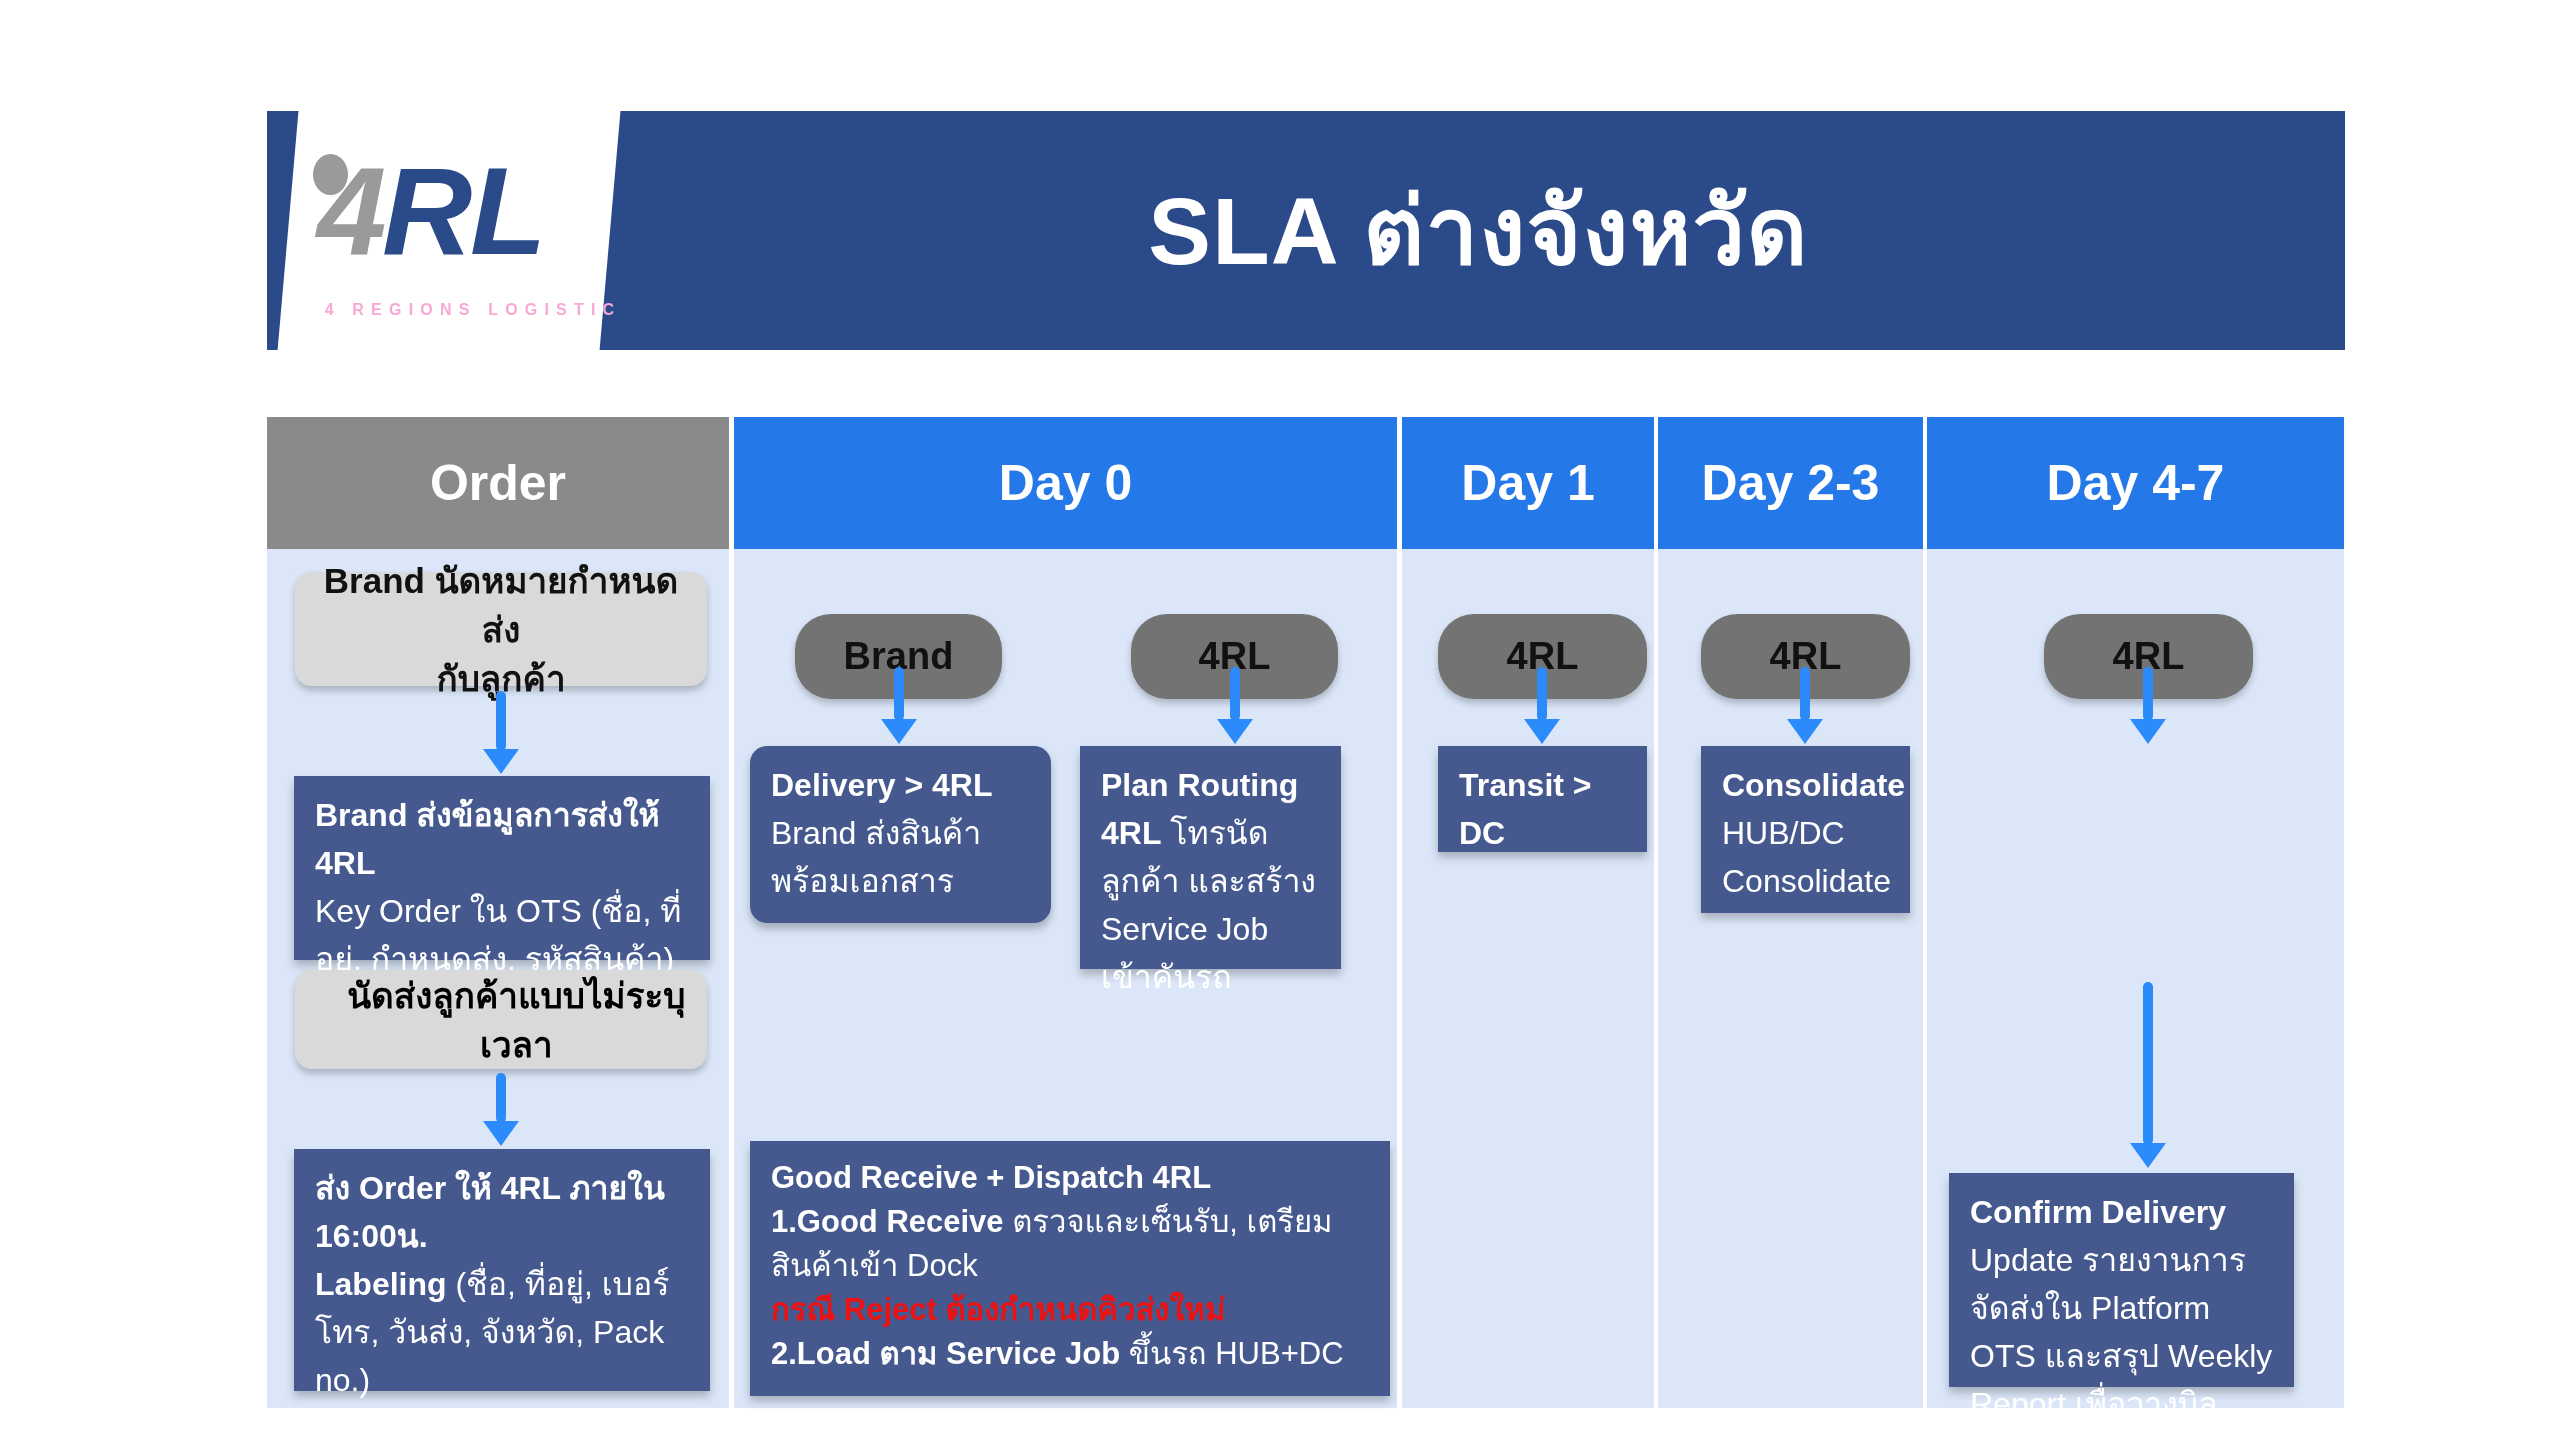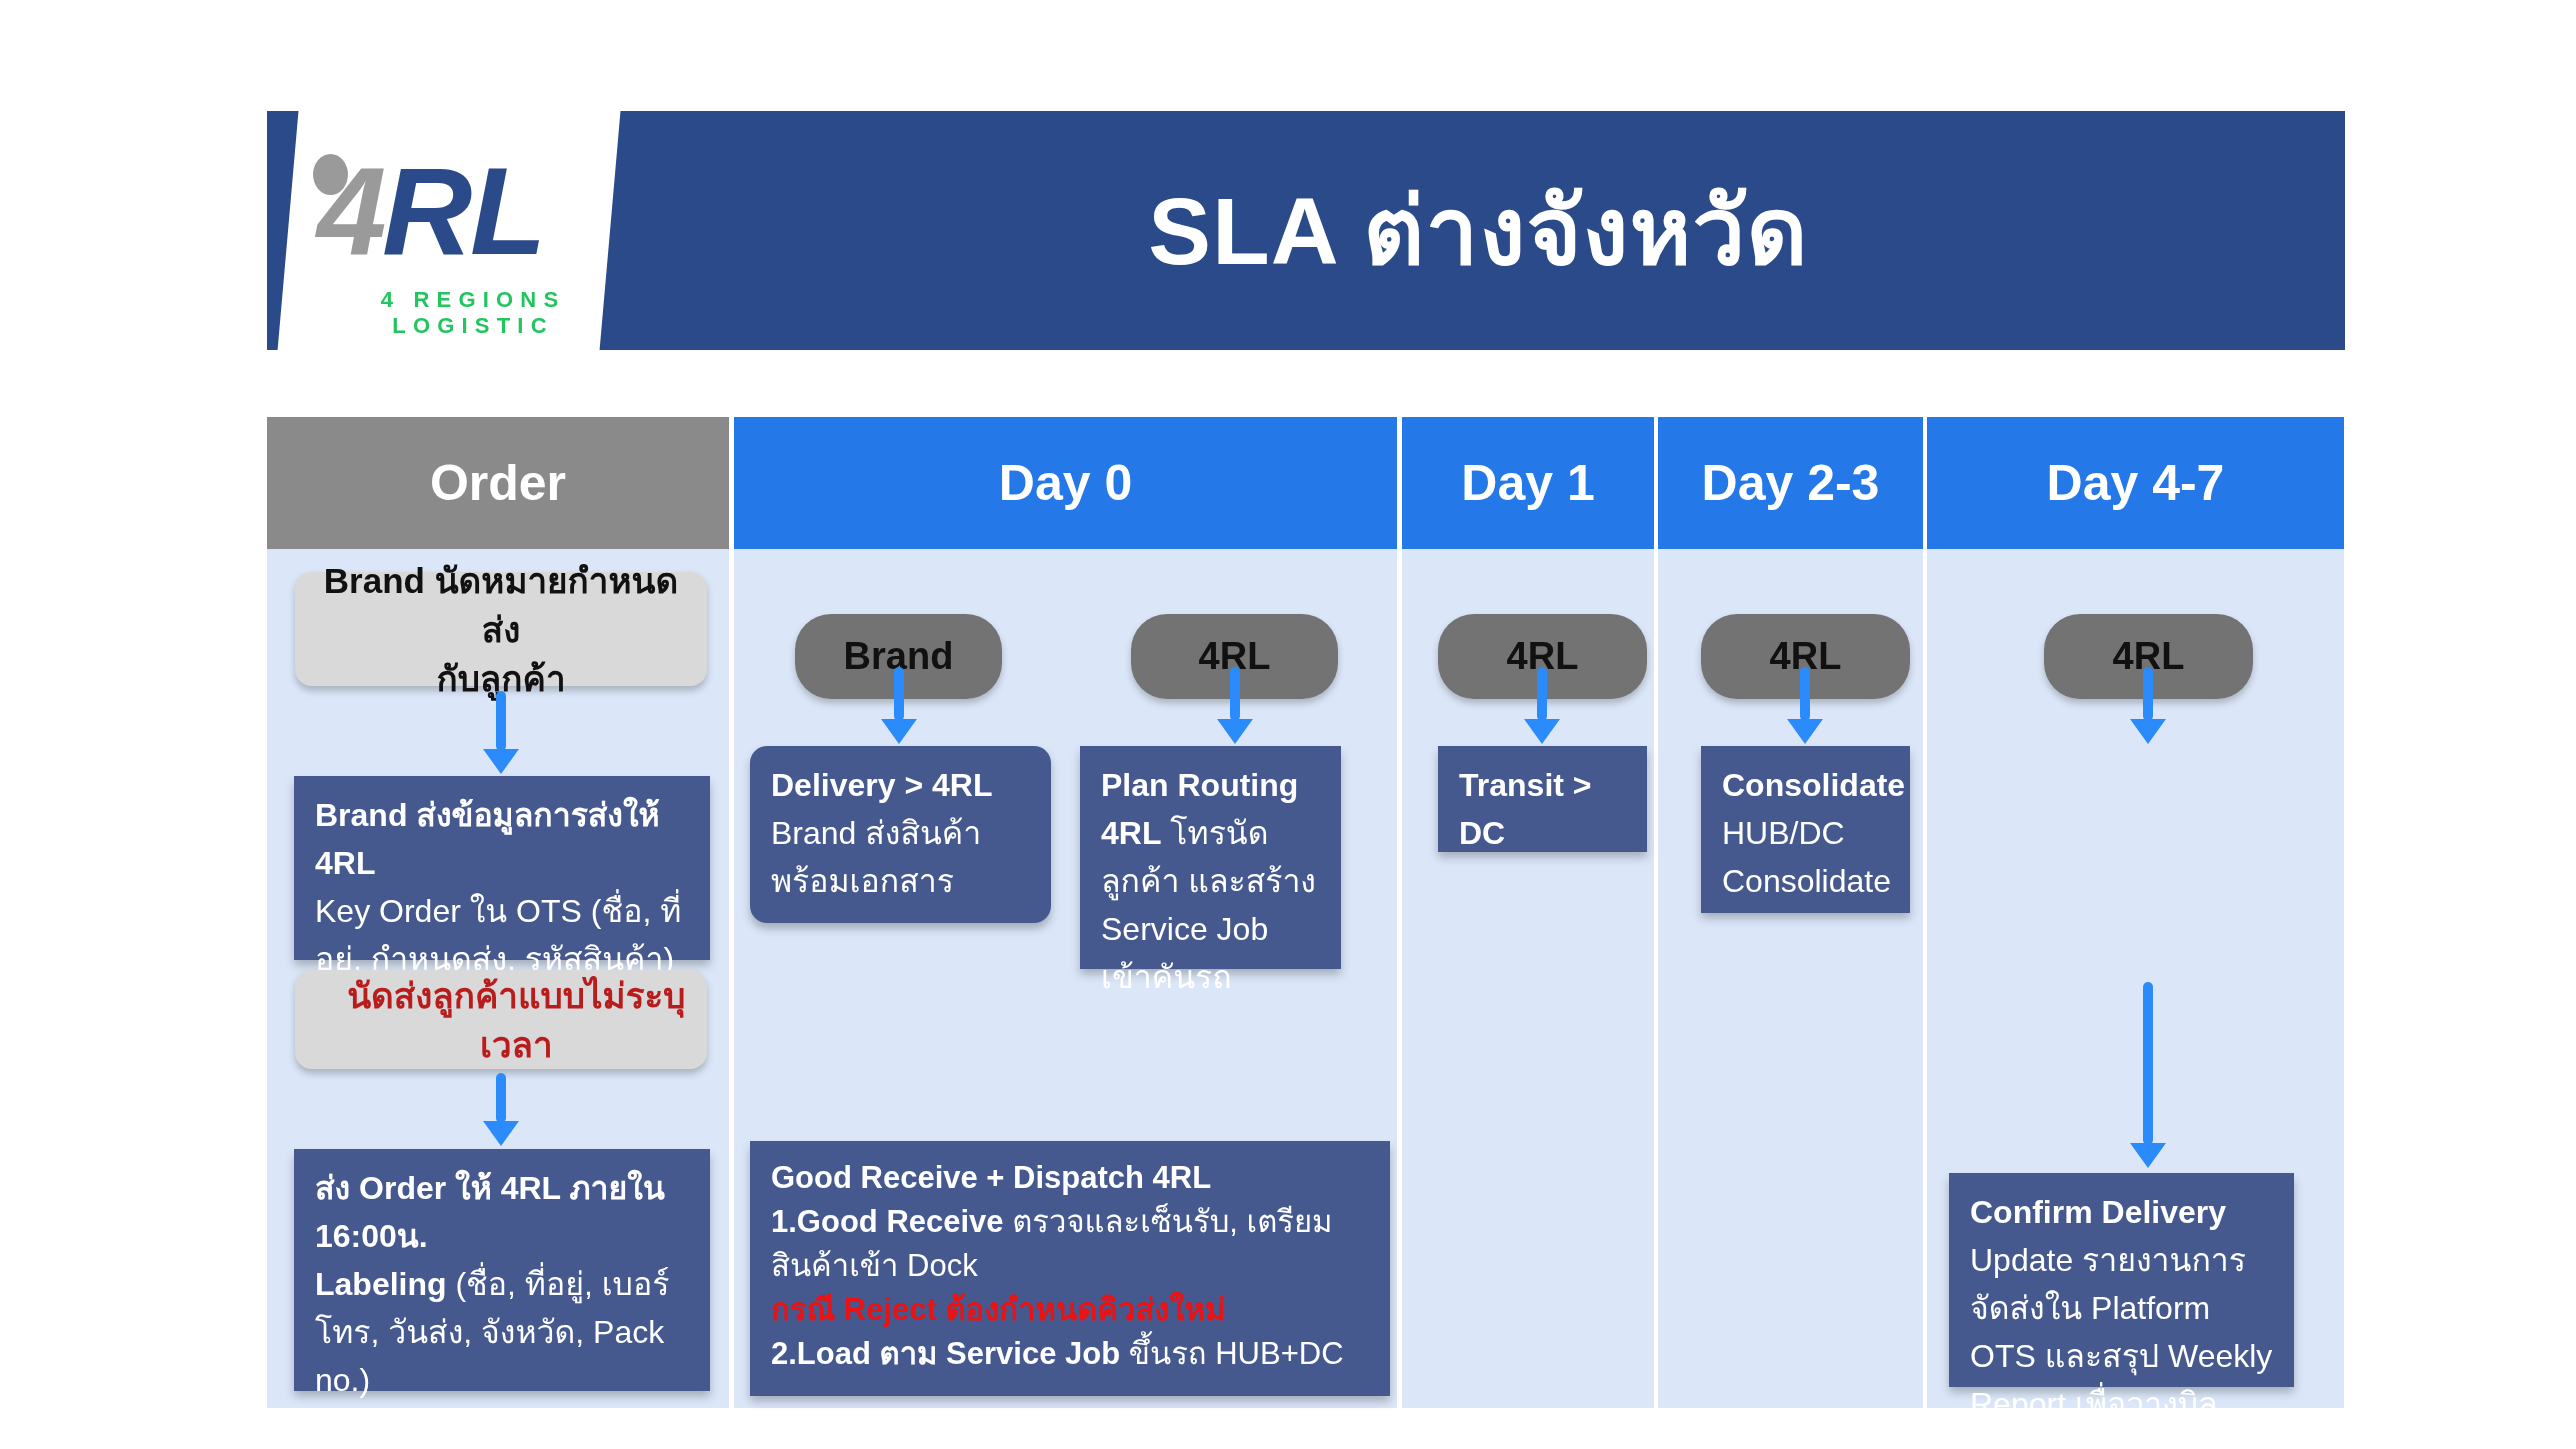--- a/index.html
+++ b/index.html
@@ -8,21 +8,21 @@
     font-family:"Liberation Sans","DejaVu Sans",sans-serif;
   }
   
   .header-bar{position:absolute;left:267px;top:111px;width:2078px;height:239px;background:#2b4a89;}
   .logo-panel{position:absolute;left:21px;top:-2.2px;width:322px;height:244px;background:#ffffff;transform:skewX(-5deg);}
   .logo{position:absolute;left:50px;top:37px;width:312px;height:184px;}
   .logo-mark{position:relative;white-space:nowrap;font-style:italic;font-weight:bold;line-height:1;}
   .logo-dot{position:absolute;left:-4.5px;top:5.6px;width:35px;height:41px;border-radius:50%;background:#9a9a9a;}
   .logo-num{font-size:125px;color:#9a9a9a;letter-spacing:-4.5px;}
   .logo-rl{font-size:125px;color:#2b4a89;letter-spacing:-2.2px;}
-  .logo-tagline{margin-top:14px;font-size:22px;font-weight:bold;color:#22c55e;letter-spacing:7.2px;text-align:center;}
+  .logo-tagline{margin-top:28px;font-size:16px;font-weight:bold;color:#f9a8d4;letter-spacing:7.2px;text-align:center;}
   .header-title{
     position:absolute;left:345px;right:0;top:0;height:100%;
     display:flex;align-items:center;justify-content:center;
     color:#ffffff;font-weight:bold;font-size:94px;letter-spacing:1.1px;
   }
   
   .col-header{
     position:absolute;top:417px;height:132px;
     display:flex;align-items:center;justify-content:center;
     color:#ffffff;font-weight:bold;font-size:50px;
@@ -38,21 +38,21 @@
     font-weight:bold;color:#111111;font-size:38px;
     box-shadow:0 4.5px 7.8px rgba(0,0,0,0.22);
     margin-top:36px;
   }
   .gray-box{
     position:absolute;background:#d9d9d9;border-radius:16.7px;
     display:flex;align-items:center;justify-content:center;text-align:center;
     font-weight:bold;color:#111111;font-size:35px;line-height:1.4;
     box-shadow:0 4.5px 7.8px rgba(0,0,0,0.22);padding:5.6px 13.4px;box-sizing:border-box;
   }
-  .gray-box.alert{color:#b91c1c;padding-left:44px;}
+  .gray-box.alert{color:#000000;padding-left:44px;}
   .navy-box{
     position:absolute;background:#46598f;color:#ffffff;
     font-size:32px;line-height:1.5;padding:14.5px 21px;box-sizing:border-box;
     box-shadow:0 5.6px 9px rgba(0,0,0,0.25);
   }
   .navy-box b{font-weight:bold;}
   .navy-box .red{color:#ee1111;font-weight:bold;}
   
   .arrow{position:absolute;display:flex;flex-direction:column;align-items:center;}
   .arrow .stem{width:9.5px;flex:1;background:#2b8bfa;border-radius:5px;}

